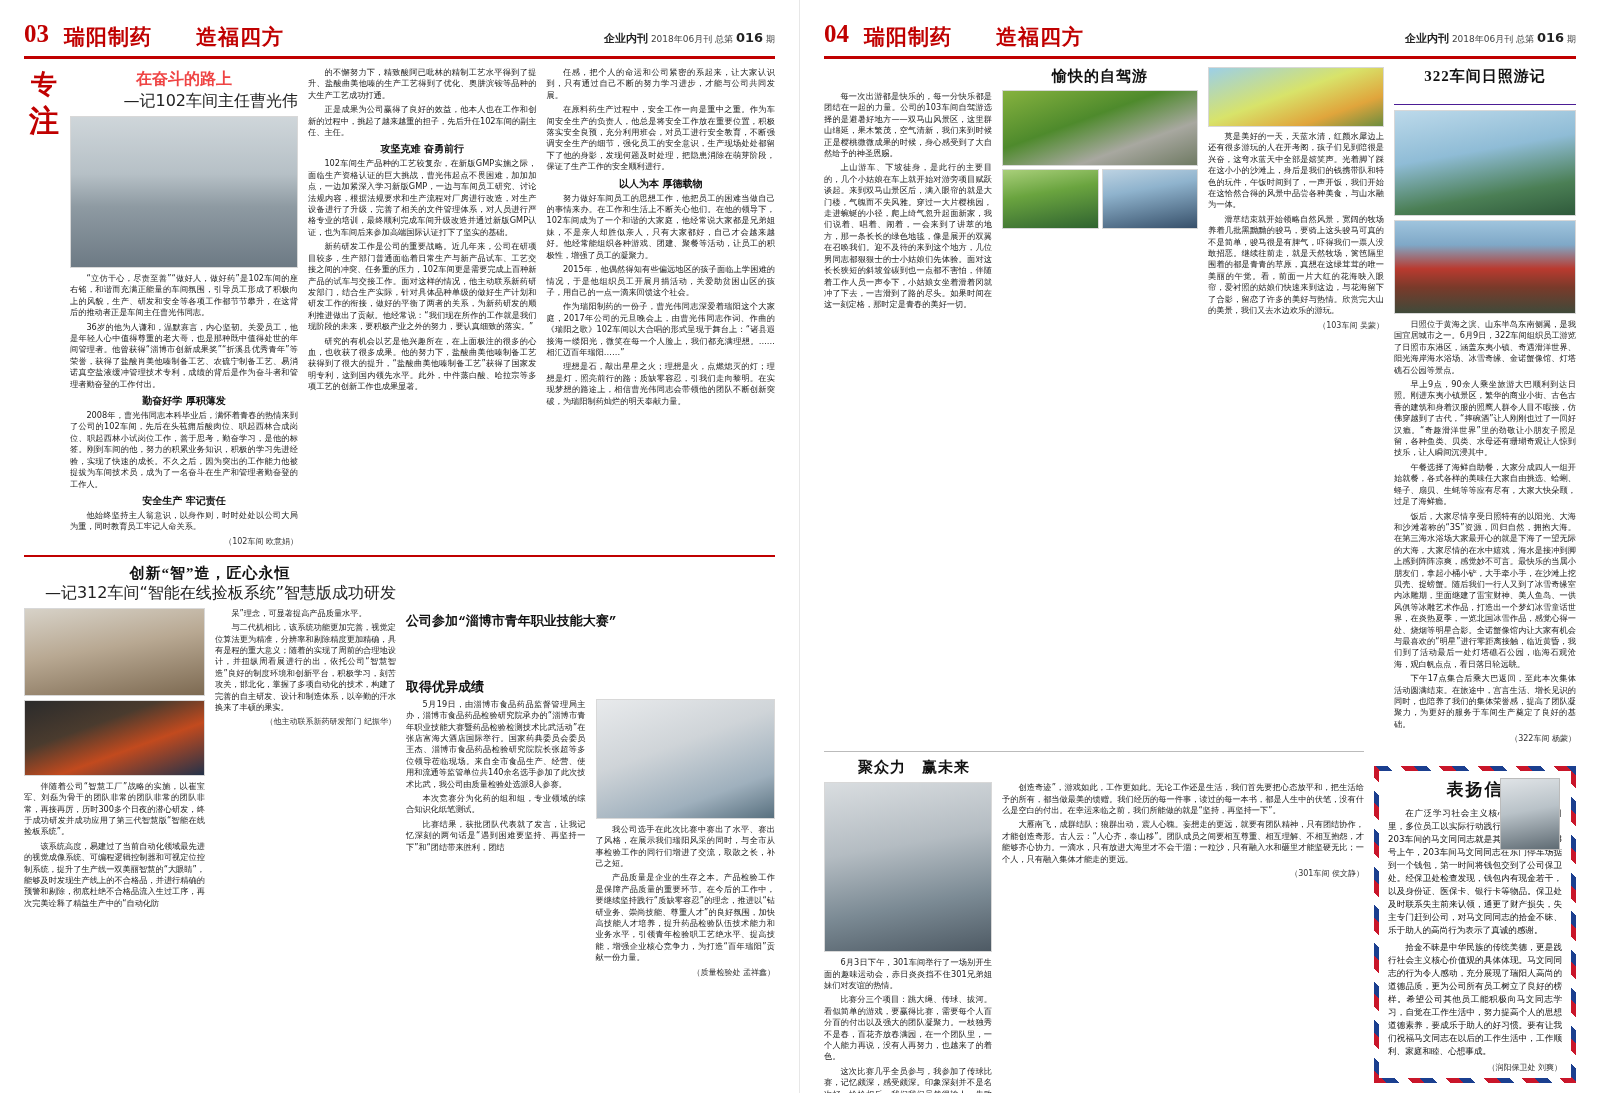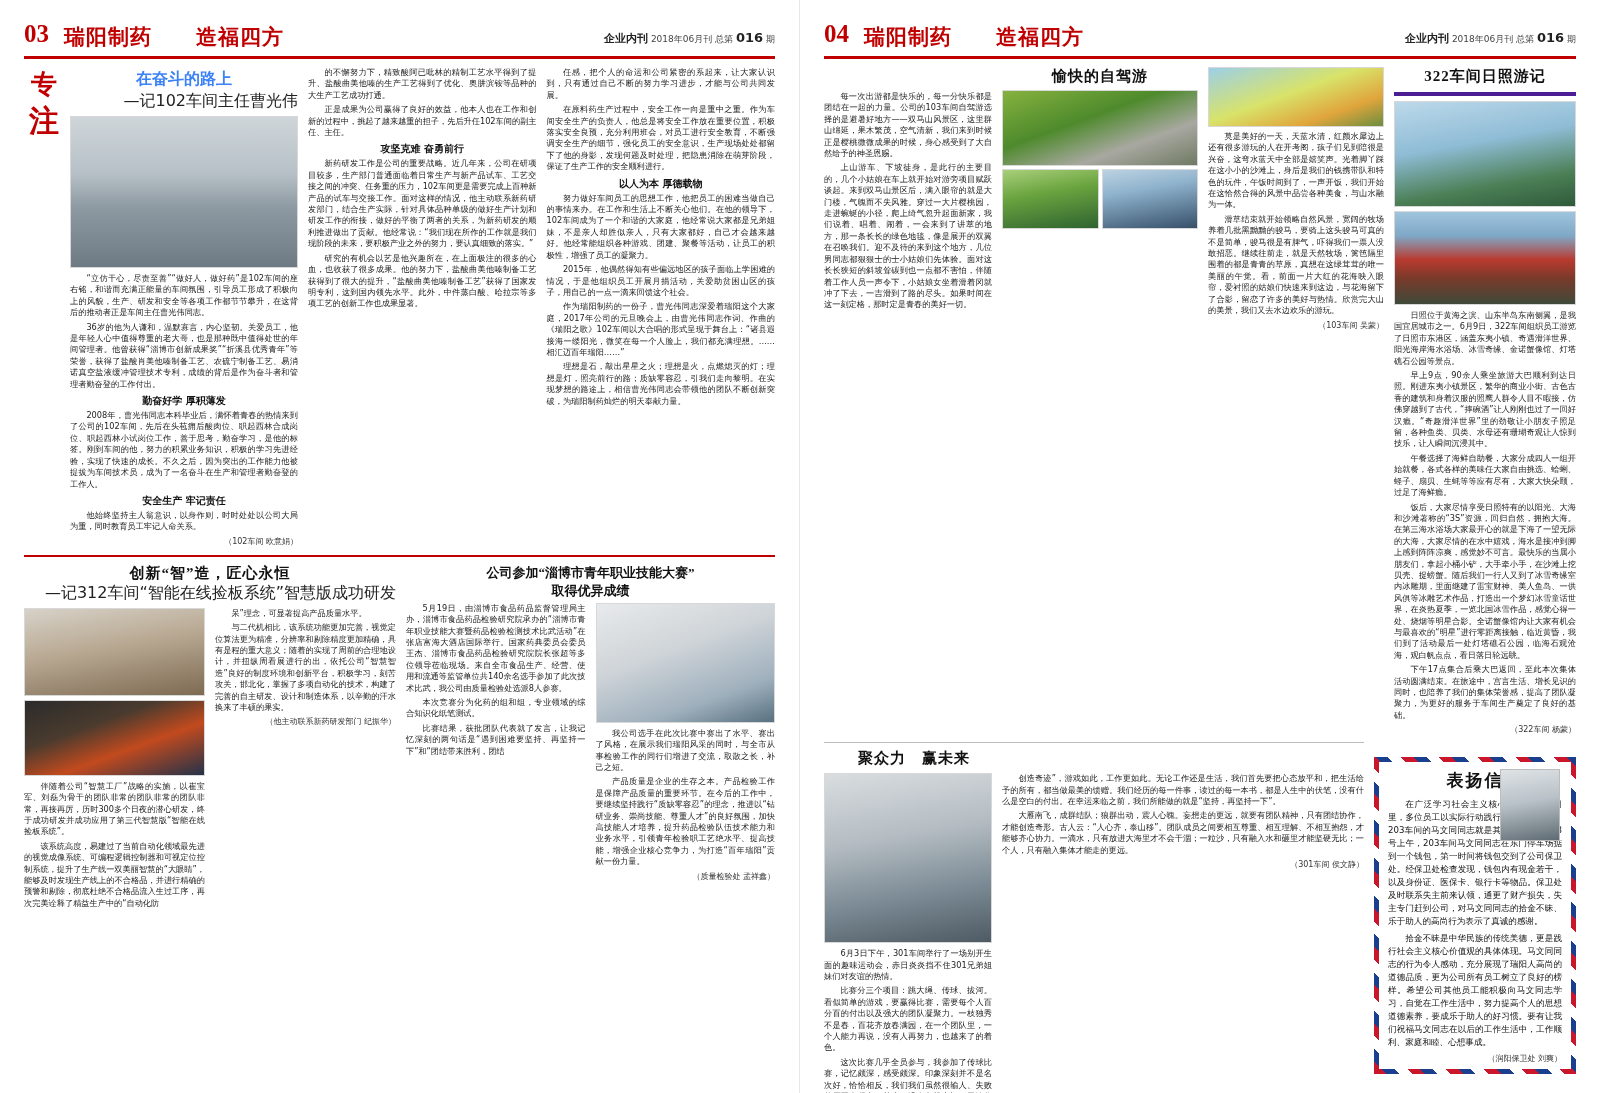--- a/index.html
+++ b/index.html
@@ -21,21 +21,21 @@
   .mh-title{position:absolute;left:40px;top:1px;font-size:21px;font-weight:bold;color:#c00000;letter-spacing:1px;}
   .mh-title2{position:absolute;left:172px;top:1px;font-size:21px;font-weight:bold;color:#c00000;letter-spacing:1px;}
   .mh-right{position:absolute;right:0;top:8px;font-size:9px;color:#444;}
   .mh-right b{font-size:11px;color:#222;}
   .mh-right .pg{font-size:13px;font-weight:bold;color:#222;}
 
   
   .cols{display:flex;gap:10px;}
   .col{flex:1;}
   .headline{
-    text-align:center;font-weight:bold;color:#3b82f6;
+    text-align:center;font-weight:bold;color:#ef4444;
     font-family:"Liberation Serif",serif;
   }
   .h1{font-size:16px;line-height:20px;margin:2px 0 2px 0;}
   .h-sub{font-size:16px;text-align:right;color:#222;margin-bottom:4px;}
   .subhead{font-size:10px;font-weight:bold;margin:4px 0 2px 0;text-align:center;}
   p.body{
     font-size:8.2px;line-height:11.4px;text-align:justify;margin:0 0 3px 0;
     text-indent:2em;color:#1a1a1a;
   }
   .sign{font-size:8px;text-align:right;color:#333;margin-top:2px;}
@@ -81,21 +81,21 @@
     pointer-events:none;
   }
   .letter-title{text-align:center;font-family:"Liberation Serif",serif;font-weight:bold;font-size:17px;letter-spacing:2px;margin:2px 0 6px 0;}
   .letter p{font-size:8.6px;line-height:13px;text-indent:2em;text-align:justify;margin:0 0 4px 0;}
   .letter .sign{font-size:8px;}
   .portrait{
     position:absolute;right:14px;top:10px;width:58px;height:70px;border:1px solid #bbb;
     background:linear-gradient(170deg,#dfe3e6 0%,#b9c2c8 45%,#5f6b73 100%);
   }
   .two-head{font-size:15px;font-weight:bold;text-align:center;font-family:"Liberation Serif",serif;letter-spacing:1px;}
-  .small-head{font-size:13px;font-weight:bold;text-align:center;font-family:Liberation Serif, serif;}
+  .small-head{font-size:13px;font-weight:bold;text-align:left;font-family:Liberation Mono, monospace;margin-top:48px;}
 </style>
 </head>
 <body>
 
 <div class="page">
 <div class="spread">
 
   <div class="sheet left">
 
     <div class="masthead">
@@ -127,20 +127,21 @@
         <p class="body">2008年，曹光伟同志本科毕业后，满怀着青春的热情来到了公司的102车间，先后在头苞痈后酸肉位、职起西林合成岗位、职起西林小试岗位工作，善于思考，勤奋学习，是他的标签。刚到车间的他，努力的积累业务知识，积极的学习先进经验，实现了快速的成长。不久之后，因为突出的工作能力他被提拔为车间技术员，成为了一名奋斗在生产和管理者勤奋登的工作人。</p>
         <div class="subhead">安全生产 牢记责任</div>
         <p class="body">他始终坚持主人翁意识，以身作则，时时处处以公司大局为重，同时教育员工牢记人命关系。</p>
         <div class="sign">（102车间 欧意娟）</div>
       </div>
 
       <div class="col">
         <p class="body">的不懈努力下，精致酸阿已吡林的精制工艺水平得到了提升、盐酸曲美他嗪的生产工艺得到了优化、奥肼滨铵等品种的大生产工艺成功打通。</p>
         <p class="body">正是成果为公司赢得了良好的效益，他本人也在工作和创新的过程中，挑起了越来越重的担子，先后升任102车间的副主任、主任。</p>
         <div class="subhead">攻坚克难 奋勇前行</div>
+        <p class="body">102车间生产品种的工艺较复杂，在新版GMP实施之际，面临生产资格认证的巨大挑战，曹光伟起点不畏困难，加加加点，一边加紧深入学习新版GMP，一边与车间员工研究、讨论法规内容，根据法规要求和生产流程对厂房进行改造，对生产设备进行了升级，完善了相关的文件管理体系，对人员进行严格专业的培训，最终顺利完成车间升级改造并通过新版GMP认证，也为车间后来参加高端国际认证打下了坚实的基础。</p>
         <p class="body">新药研发工作是公司的重要战略。近几年来，公司在研项目较多，生产部门普通面临着日常生产与新产品试车、工艺交接之间的冲突、任务重的压力，102车间更是需要完成上百种新产品的试车与交接工作。面对这样的情况，他主动联系新药研发部门，结合生产实际，针对具体品种单级的做好生产计划和研发工作的衔接，做好的平衡了两者的关系，为新药研发的顺利推进做出了贡献。他经常说：“我们现在所作的工作就是我们现阶段的未来，要积极产业之外的努力，要认真细致的落实。”</p>
         <p class="body">研究的有机会以艺是他兴趣所在，在上面极注的很多的心血，也收获了很多成果。他的努力下，盐酸曲美他嗪制备工艺获得到了很大的提升，“盐酸曲美他嗪制备工艺”获得了国家发明专利，这到国内领先水平。此外，中件蒸白酸、哈拉宗等多项工艺的创新工作也成果显著。</p>
       </div>
 
       <div class="col">
         <p class="body">任感，把个人的命运和公司紧密的系起来，让大家认识到，只有通过自己不断的努力学习进步，才能与公司共同发展。</p>
         <p class="body">在原料药生产过程中，安全工作一向是重中之重。作为车间安全生产的负责人，他总是将安全工作放在重要位置，积极落实安全良预，充分利用班会，对员工进行安全教育，不断强调安全生产的细节，强化员工的安全意识，生产现场处处都留下了他的身影，发现何题及时处理，把隐患消除在萌芽阶段，保证了生产工作的安全顺利进行。</p>
         <div class="subhead">以人为本 厚德载物</div>
         <p class="body">努力做好车间员工的思想工作，他把员工的困难当做自己的事情来办。在工作和生活上不断关心他们。在他的领导下，102车间成为了一个和谐的大家庭，他经常说大家都是兄弟姐妹，不是亲人却胜似亲人，只有大家都好，自己才会越来越好。他经常能组织各种游戏、团建、聚餐等活动，让员工的积极性，增强了员工的凝聚力。</p>
         <p class="body">2015年，他偶然得知有些偏远地区的孩子面临上学困难的情况，于是他组织员工开展月捐活动，关爱助贫困山区的孩子，用自己的一点一滴来回馈这个社会。</p>
@@ -224,21 +225,21 @@
       </div>
 
       <div class="col" style="flex:0 0 176px;">
         <div class="photo ph-car" style="height:58px;margin-bottom:4px;"></div>
         <p class="body">莫是美好的一天，天蓝水清，红颜水犀边上还有很多游玩的人在开考阁，孩子们见到陪很是兴奋，这弯水蓝天中全部是嬉笑声。光着脚丫踩在这小小的沙滩上，身后是我们的钱携带队和特色的玩件，午饭时间到了，一声开饭，我们开始在这恰然合得的风景中品尝各种美食，与山水融为一体。</p>
         <p class="body">滑草结束就开始领略自然风景，宽阔的牧场养着几批黑黝黝的骏马，要骑上这头骏马可真的不是简单，骏马很是有脾气，吓得我们一票人没敢招恶。继续往前走，就是天然牧场，篱笆隔里围着的都是青青的草原，真想在这绿茸茸的唯一美丽的午觉。看，前面一片大红的花海映入眼帘，爱衬照的姑娘们快速来到这边，与花海留下了合影，留恋了许多的美好与热情。欣赏完大山的美景，我们又去水边欢乐的游玩。</p>
         <div class="sign">（103车间 吴蒙）</div>
       </div>
 
       <div class="col" style="flex:1;">
-        <div class="two-head" style="border-bottom:4px solid #4c1d95;padding-bottom:6px;margin-bottom:5px;">322车间日照游记</div>
+        <div class="two-head" style="border-bottom:1px solid #4c1d95;padding-bottom:18px;margin-bottom:5px;">322车间日照游记</div>
         <div class="photo ph-tower" style="height:104px;margin-bottom:4px;"></div>
         <div class="photo ph-redgroup" style="height:92px;margin-bottom:5px;"></div>
         <p class="body">日照位于黄海之滨、山东半岛东南侧翼，是我国宜居城市之一。6月9日，322车间组织员工游览了日照市东港区，涵盖东夷小镇、奇遇滑洋世界、阳光海岸海水浴场、冰雪奇缘、金诺蟹像馆、灯塔礁石公园等景点。</p>
         <p class="body">早上9点，90余人乘坐旅游大巴顺利到达日照。刚进东夷小镇景区，繁华的商业小街、古色古香的建筑和身着汉服的照鹰人群令人目不暇接，仿佛穿越到了古代，“摔碗酒”让人刚刚也过了一回好汉瘾。“奇趣滑洋世界”里的劲敬让小朋友子照足留，各种鱼类、贝类、水母还有珊瑚奇观让人惊到技乐，让人瞬间沉浸其中。</p>
         <p class="body">午餐选择了海鲜自助餐，大家分成四人一组开始就餐，各式各样的美味任大家自由挑选、蛤蜊、蛏子、扇贝、生蚝等等应有尽有，大家大快朵颐，过足了海鲜瘾。</p>
         <p class="body">饭后，大家尽情享受日照特有的以阳光、大海和沙滩著称的“3S”资源，回归自然，拥抱大海。在第三海水浴场大家最开心的就是下海了一望无际的大海，大家尽情的在水中嬉戏，海水是接冲到脚上感到阵阵凉爽，感觉妙不可言。最快乐的当属小朋友们，拿起小桶小铲，大手牵小手，在沙滩上挖贝壳、捉螃蟹。随后我们一行人又到了冰雪奇缘室内冰雕期，里面继建了雷宝财神、美人鱼岛、一供风俱等冰雕艺术作品，打造出一个梦幻冰雪童话世界，在炎热夏季，一览北国冰雪作品，感觉心得一处、烧烟等明星合影。全诺蟹像馆内让大家有机会与最喜欢的“明星”进行零距离接触，临近黄昏，我们到了活动最后一处灯塔礁石公园，临海石观沧海，观白帆点点，看日落日轮远眺。</p>
         <p class="body">下午17点集合后乘大巴返回，至此本次集体活动圆满结束。在旅途中，宫言生活、增长见识的同时，也陪养了我们的集体荣誉感，提高了团队凝聚力，为更好的服务于车间生产奠定了良好的基础。</p>
         <div class="sign">（322车间 杨蒙）</div>
       </div>
     </div>

